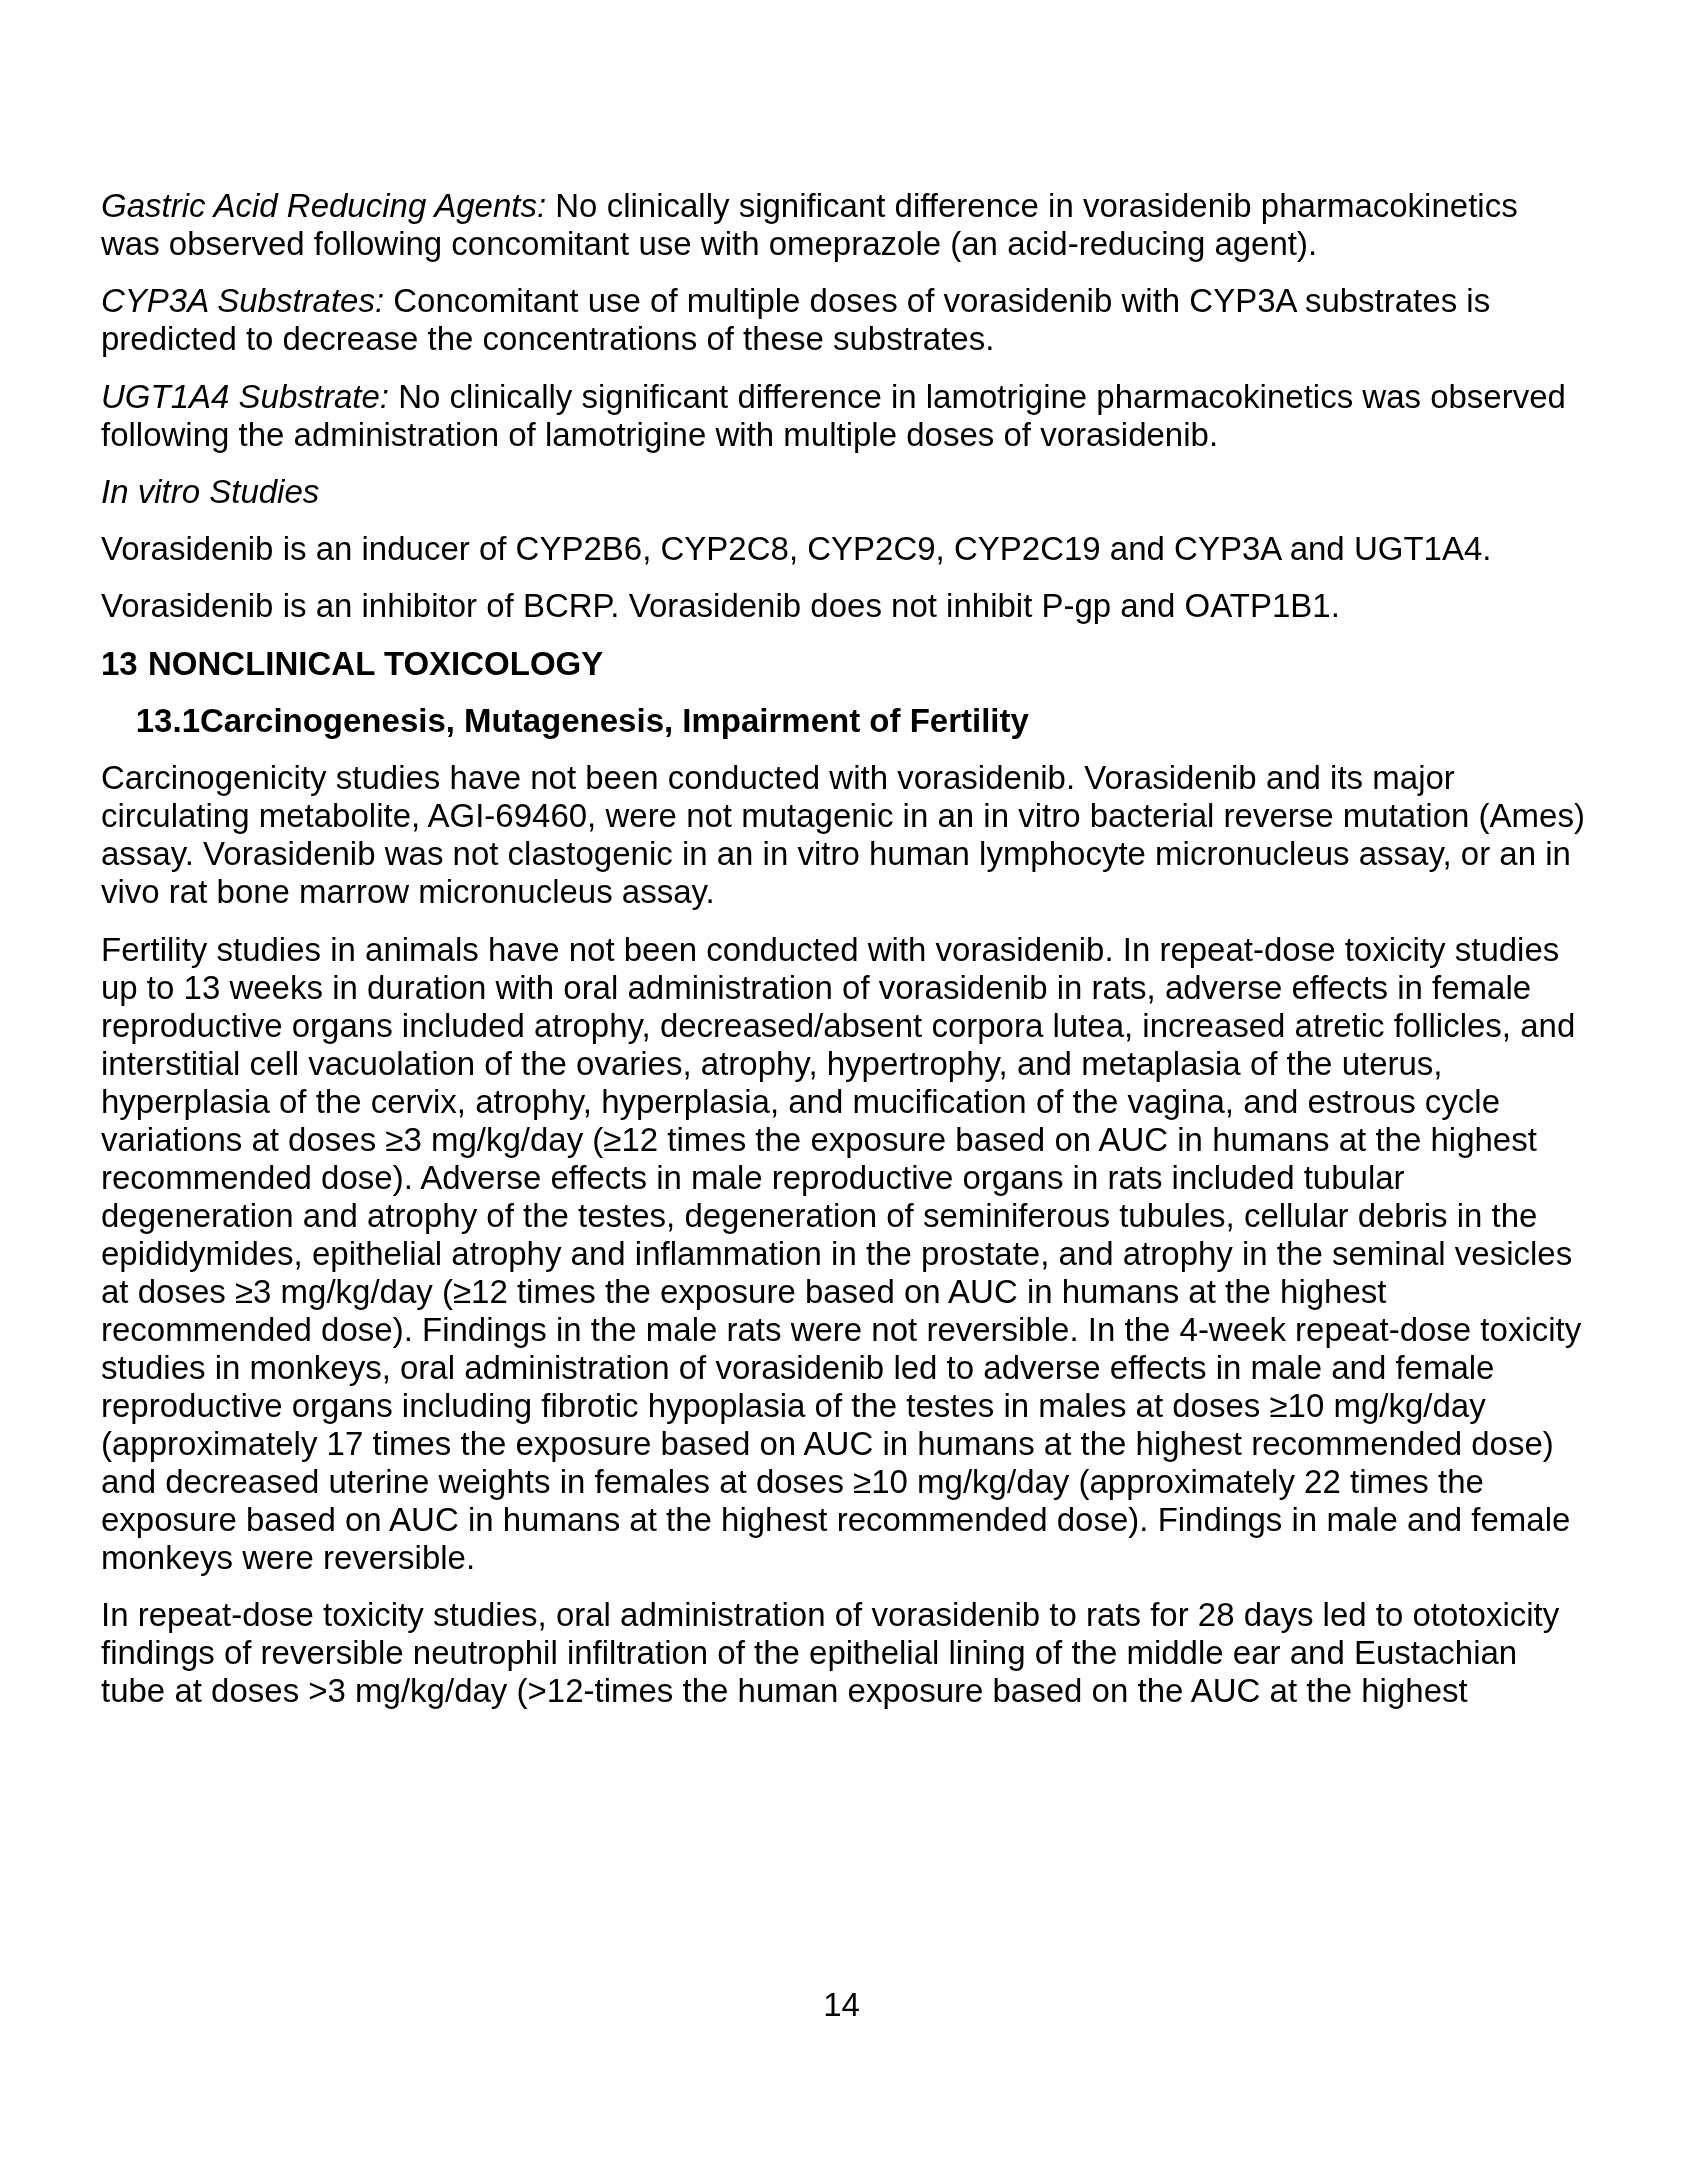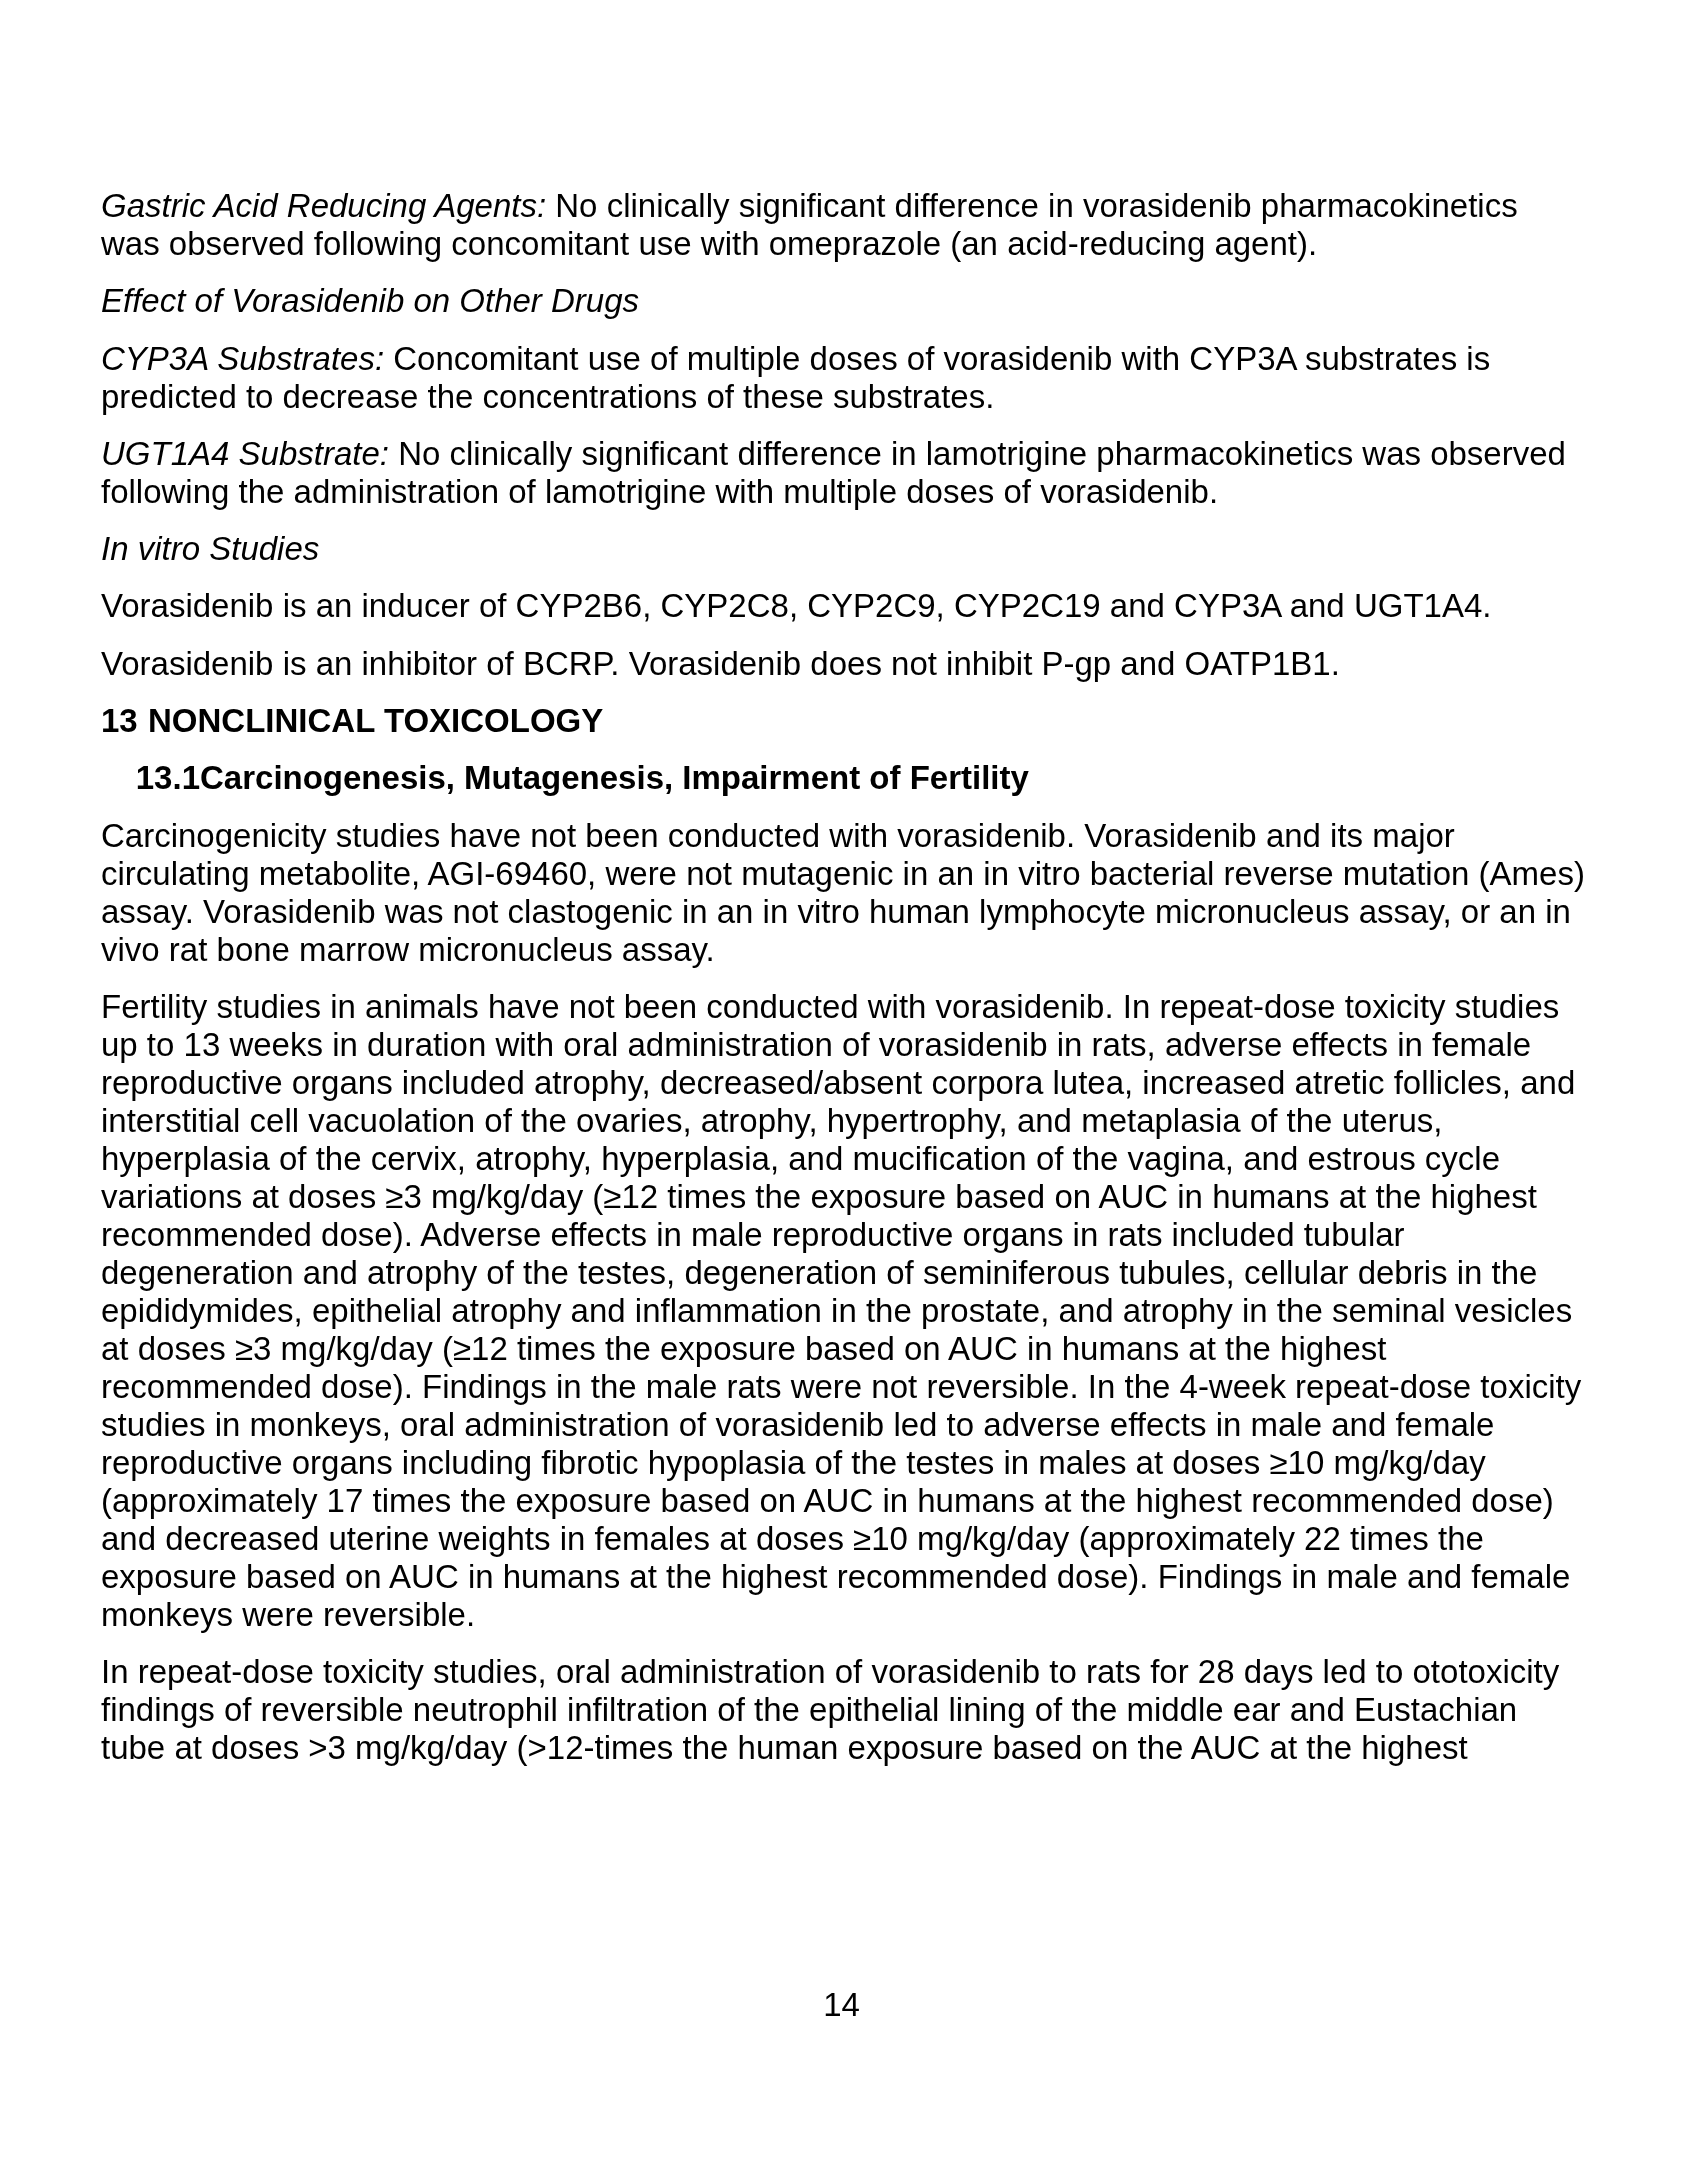--- a/index.html
+++ b/index.html
@@ -45,21 +45,20 @@
   }
 </style>
 </head>
 <body>
 
 <div class="page">
   <div class="content">
 
     <p><i class="lead-italic">Gastric Acid Reducing Agents:</i> <span>No clinically significant difference in vorasidenib pharmacokinetics was observed following concomitant use with omeprazole (an acid-reducing agent).</span></p>
 
-    <p class="iheading">Effect of Vorasidenib on Other Drugs</p>
 
     <p><i class="lead-italic">CYP3A Substrates:</i> <span>Concomitant use of multiple doses of vorasidenib with CYP3A substrates is predicted to decrease the concentrations of these substrates.</span></p>
 
     <p><i class="lead-italic">UGT1A4 Substrate:</i> <span>No clinically significant difference in lamotrigine pharmacokinetics was observed following the administration of lamotrigine with multiple doses of vorasidenib.</span></p>
 
 
     <p class="iheading">In vitro Studies</p>
 
     <p>Vorasidenib is an inducer of CYP2B6, CYP2C8, CYP2C9, CYP2C19 and CYP3A and UGT1A4.</p>
 

